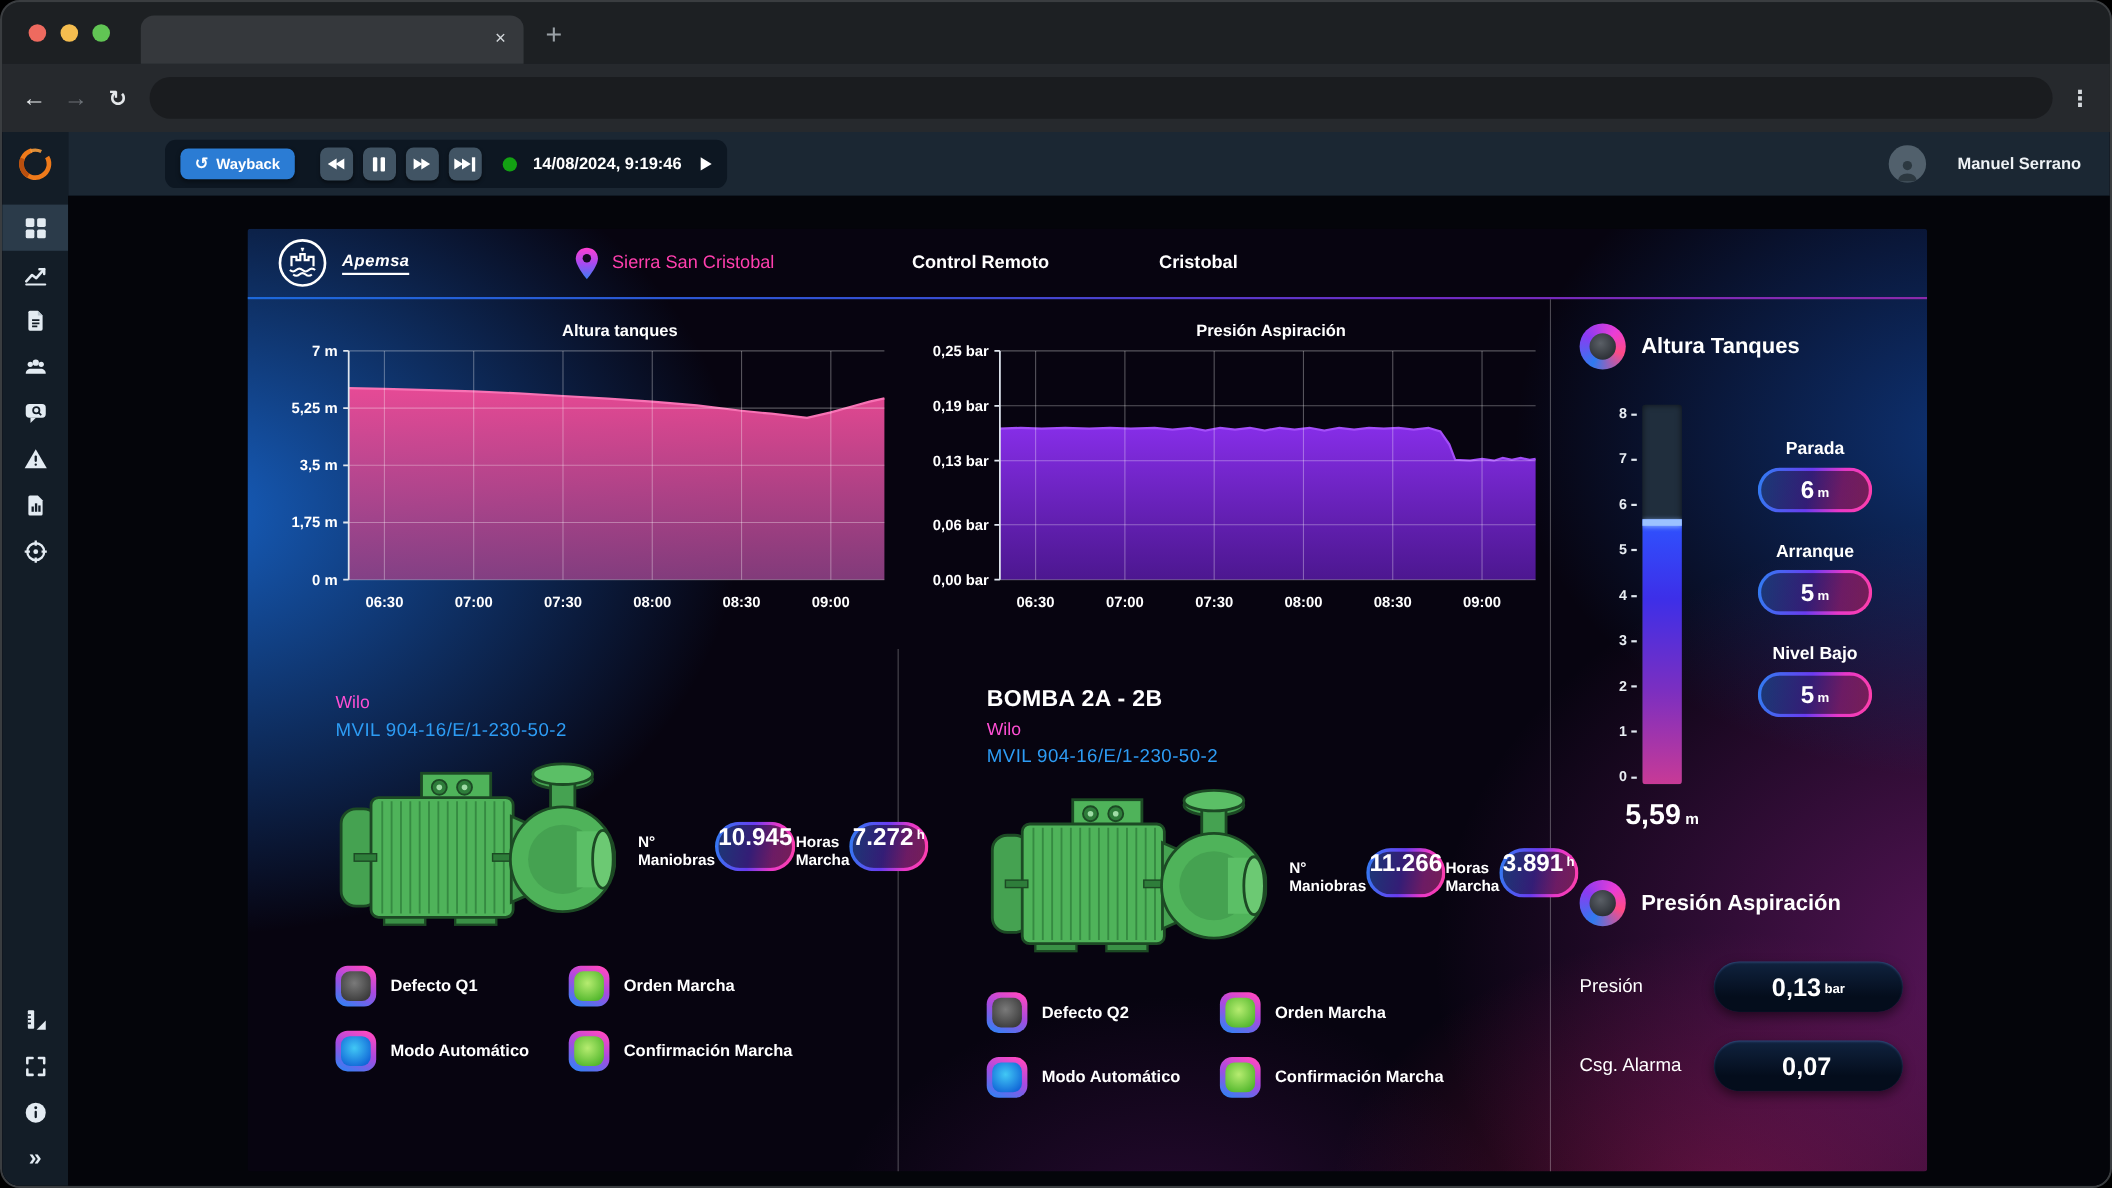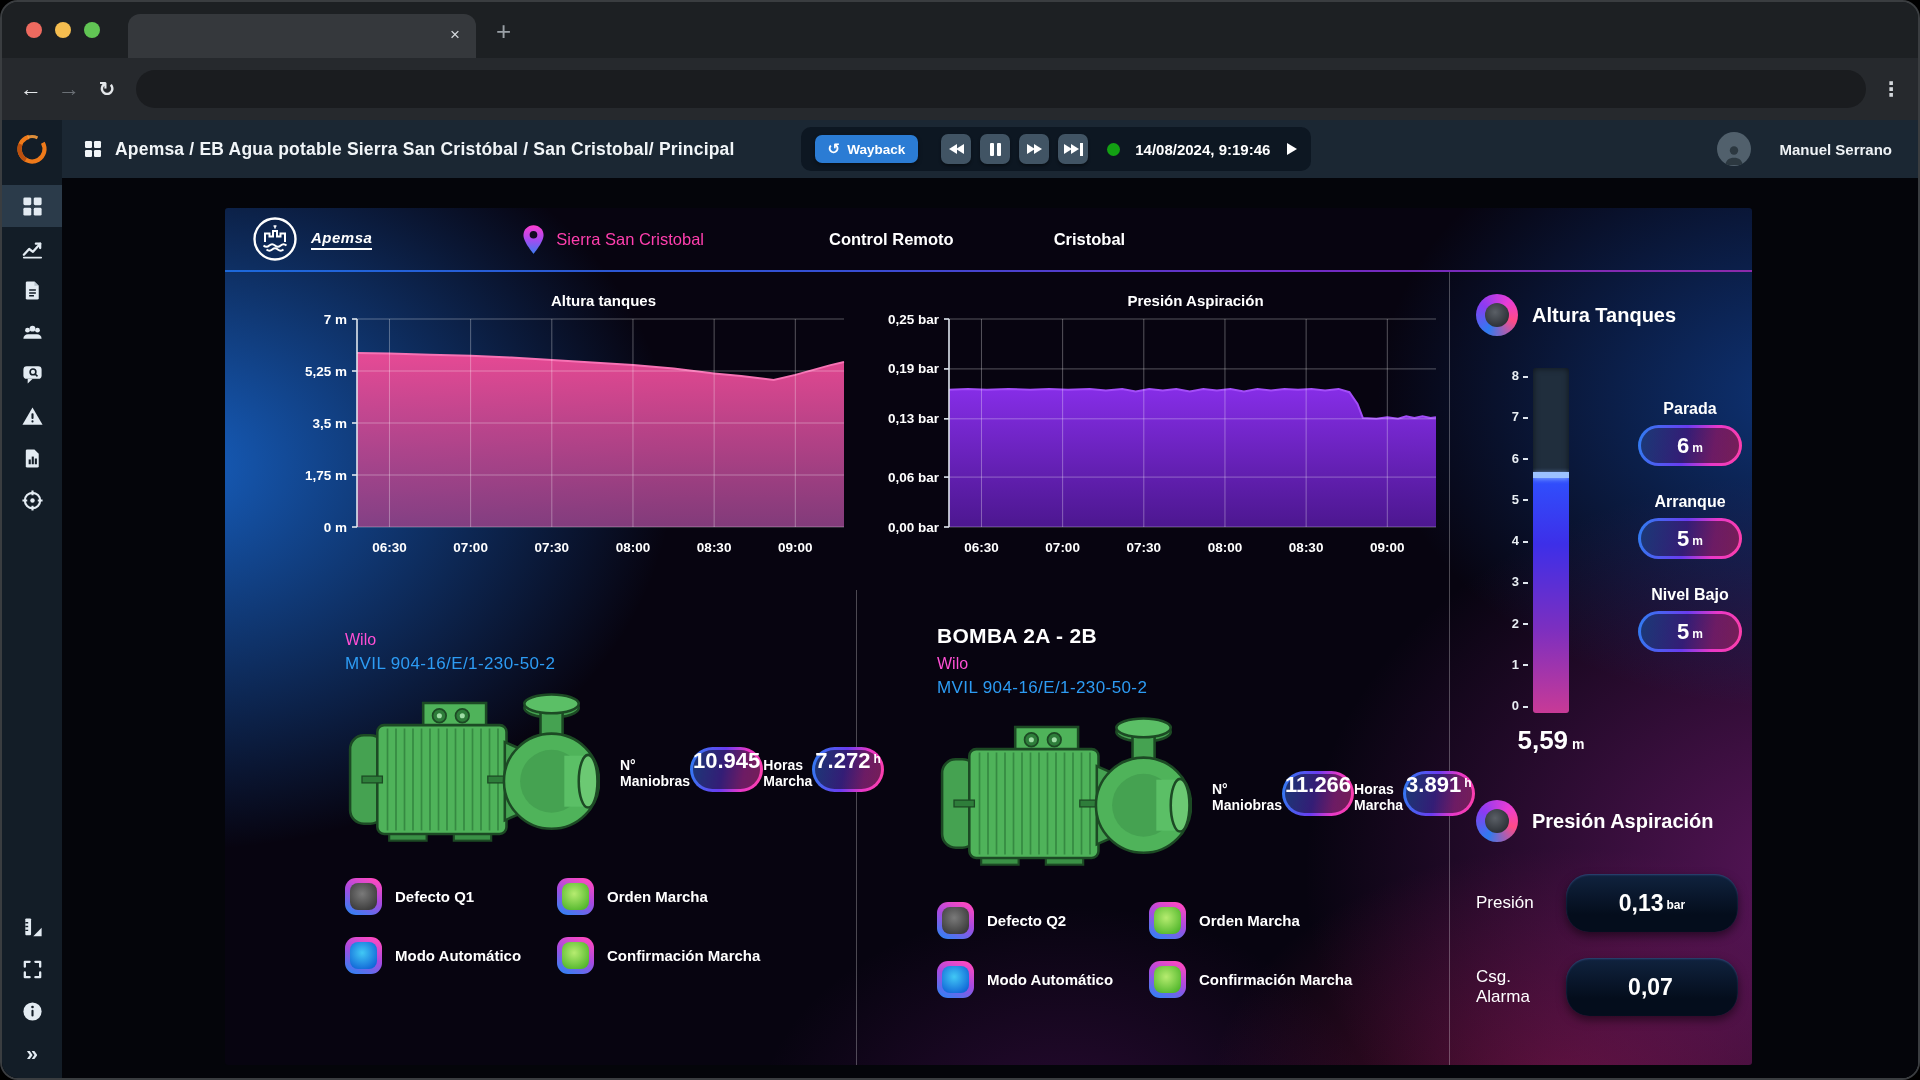--- a/index.html
+++ b/index.html
@@ -72,21 +72,21 @@
   .pnav { height:62px; display:flex; align-items:center; padding:0 30px 0 26px; flex:none; }
   .brand { display:flex; align-items:center; gap:12px; }
   .brand-text { color:#fff; font-size:15px; font-weight:bold; font-style:italic; border-bottom:2px solid #fff;
                 padding-bottom:2px; letter-spacing:.5px; }
   .loc { display:flex; align-items:center; gap:11px; color:#ff3fae; font-size:16.5px; margin-left:150px; }
   .pnav-item { color:#fff; font-weight:bold; font-size:16.5px; }
   .pnav-item.first { margin-left:125px; }
   .pnav-item.second { margin-left:100px; }
   .pnav-line { height:2px; flex:none; background:linear-gradient(90deg,#1e6fe8,#3a57e8 40%,#7a2fd8 70%,#9a2bb4); opacity:.9; }
 
-  .pgrid { flex:1; display:grid; grid-template-columns:592px 592px 1fr; grid-template-rows:318px 1fr; min-height:0;padding-left:40px; }
+  .pgrid { flex:1; display:grid; grid-template-columns:592px 592px 1fr; grid-template-rows:318px 1fr; min-height:0; }
   .chart-cell { padding:20px 0 0 20px; }
   .chart-title { width:565px; padding-left:72px; text-align:center; color:#fff; font-size:15px; font-weight:bold; margin-bottom:2px; }
   .chart svg text, svg.chartsvg text { font-family:"Liberation Sans","DejaVu Sans",sans-serif; }
 
   .pump-cell { padding:34px 16px 0 80px; }
   .pump-cell.first { grid-column:1; grid-row:2; border-right:1px solid rgba(255,255,255,.28); }
   .pump-cell.second { grid-column:2; grid-row:2; }
   .pump-title { color:#fff; font-size:21px; font-weight:bold; letter-spacing:.3px; }
   .pump-brand { color:#ff4fd4; font-size:16px; margin-top:7px; }
   .pump-model { color:#2d9cf4; font-size:17px; margin-top:5px; letter-spacing:.4px; }
@@ -135,21 +135,21 @@
   .tv-num { font-size:26px; font-weight:bold; }
   .tv-unit { font-size:14px; font-weight:bold; margin-left:4px; }
   .thresholds { margin-left:42px; padding-top:32px; display:flex; flex-direction:column; gap:27px; align-items:center; }
   .th { text-align:center; }
   .th-label { color:#fff; font-size:16px; font-weight:bold; margin-bottom:7px; }
   .pill.small { width:104px; height:41px; margin:0 auto 0; align-items:center; }
   .side-title.pressure { margin-top:44px; }
   .prows { margin-top:32px; display:flex; flex-direction:column; gap:26px; padding-right:4px; }
   .prow { display:flex; align-items:center; }
   .prow-label { color:#fff; font-size:17px; flex:1; }
-  .dark-pill { width:172px; height:58px; border-radius:23px;
+  .dark-pill { width:172px; height:46px; border-radius:23px;
     background:linear-gradient(180deg,#10233f,#040d1c 70%);
     display:flex; align-items:center; justify-content:center;
     box-shadow:inset 0 1px 2px rgba(120,160,255,.3), 0 4px 10px rgba(0,0,0,.5); }
   .dark-pill .pill-num { font-size:23px; }
   .hidden-defs { position:absolute; width:0; height:0; overflow:hidden; }
 </style>
 </head>
 <body>
 
 <svg class="hidden-defs" aria-hidden="true">
@@ -292,29 +292,20 @@
         </svg>
       </div>
       <div class="sicon" style="margin-bottom:4px;">
         <span class="expand-gl">»</span>
       </div>
     </div>
 
     <div class="right-col">
 
       <div class="app-header">
-        <div class="crumb">
-          <svg width="18" height="18" viewBox="0 0 18 18">
-            <rect x="1" y="1" width="7" height="7" rx="1.2" fill="#f1f5f8"></rect>
-            <rect x="10" y="1" width="7" height="7" rx="1.2" fill="#f1f5f8"></rect>
-            <rect x="1" y="10" width="7" height="7" rx="1.2" fill="#f1f5f8"></rect>
-            <rect x="10" y="10" width="7" height="7" rx="1.2" fill="#f1f5f8"></rect>
-          </svg>
-          <span>Apemsa / EB Agua potable Sierra San Cristóbal / San Cristobal/ Principal</span>
-        </div>
         <div class="controls">
           <div class="wayback">
             <span class="wb-ic">↺</span>
             <span>Wayback</span>
           </div>
           <div class="mbtn" style="margin-left:14px;">
             <span class="t-l"></span>
               <span class="t-l"></span>
           </div>
           <div class="mbtn">

